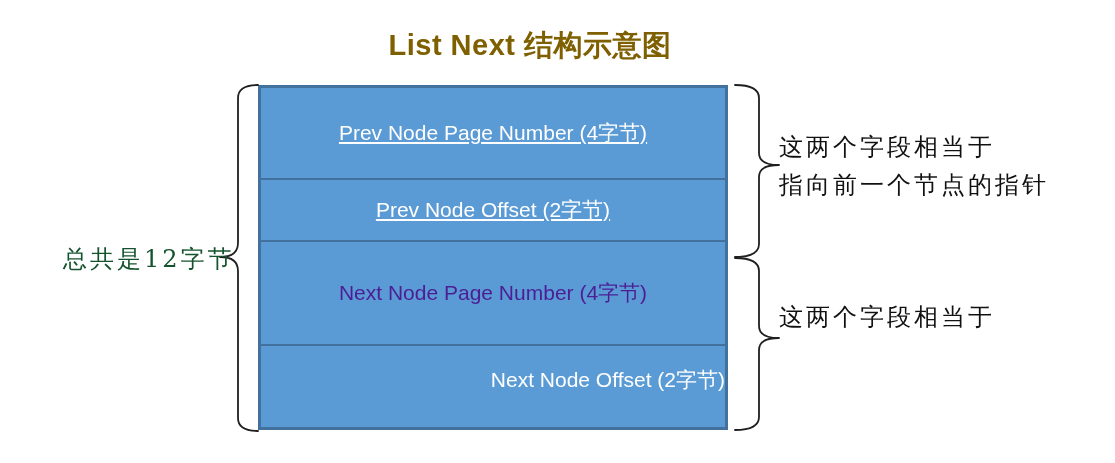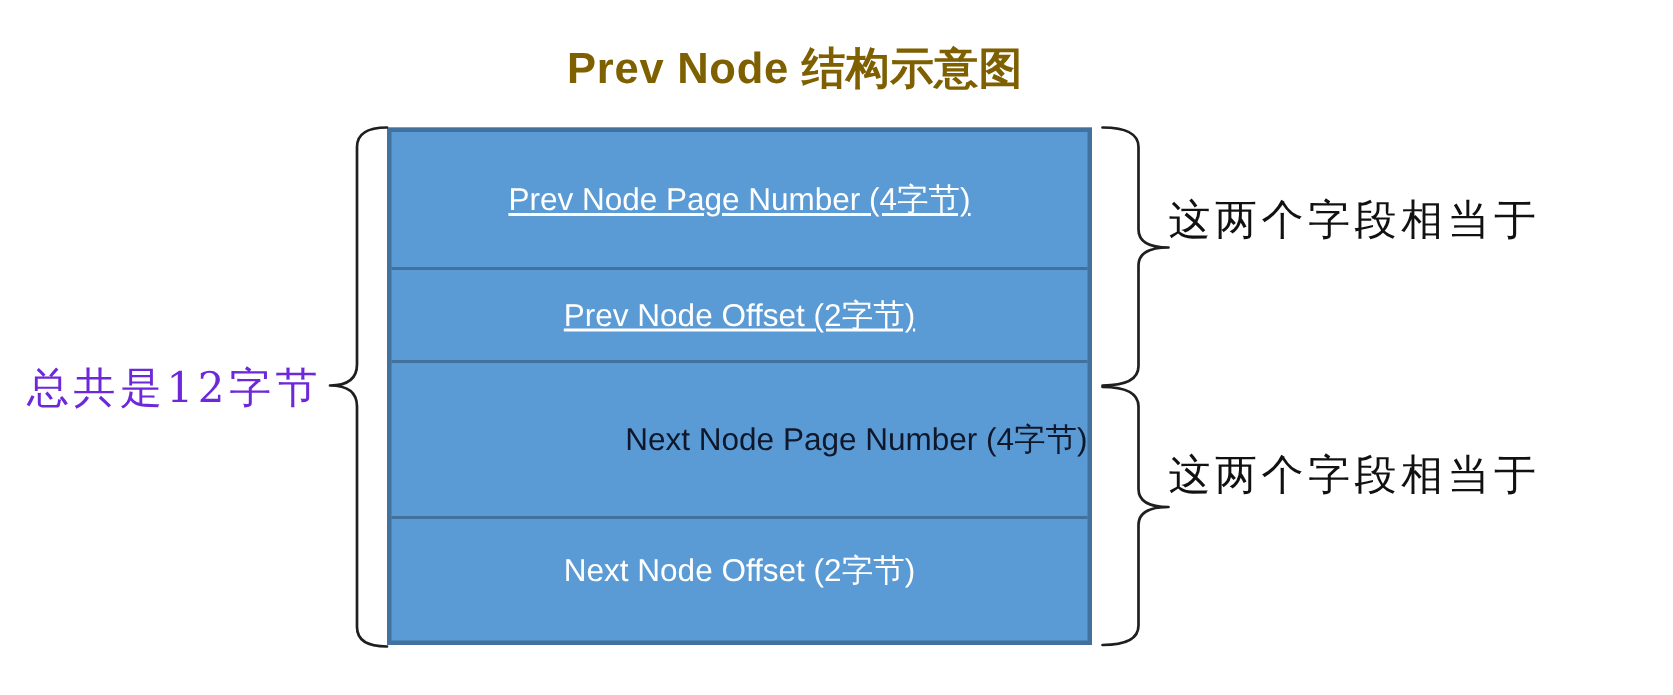--- a/index.html
+++ b/index.html
@@ -32,85 +32,86 @@
     align-items:center;
     justify-content:center;
     color:#ffffff;
     font-size:21px;
     box-sizing:border-box;
   }
   .row + .row{border-top:2px solid;}
   .row-1{height:90px;text-decoration:underline;}
   .row-2{height:62px;text-decoration:underline;}
   .row-3{height:104px;}
-  .row-4{height:70px;}
+  .row-4{height:70px;justify-content:flex-end;}
   .brace{position:absolute;}
   .brace path{
     fill:none;
     stroke:#1f1f1f;
     stroke-width:1.8;
     stroke-linecap:round;
     stroke-linejoin:round;
   }
   .cjk-note{
     position:absolute;
     color:#111111;
     font-family:"DejaVu Serif","Liberation Serif",serif;
-    font-size:28px;
+    font-size:24px;
     letter-spacing:3px;
     line-height:38px;
     white-space:nowrap;
   }
   .left-note{
     left:18px;top:240px;
   }
   .right-note-1{
     left:779px;top:128px;
   }
   .right-note-2{
     left:779px;top:298px;
   }
 </style>
 </head>
 <body>
 
 <div class="canvas">
 
-  <div class="title" style="color: rgb(127, 96, 0);">Prev Node 结构示意图</div>
+  <div class="title" style="color: rgb(127, 96, 0);">List Next 结构示意图</div>
 
   <div class="node-box" style="background: rgb(91, 155, 213); border-color: rgb(65, 113, 156);">
     <div class="row row-1" style="border-color: rgb(65, 113, 156); color: rgb(255, 255, 255);">
       <span>Prev Node Page Number (4字节)</span>
     </div>
     <div class="row row-2" style="border-color: rgb(65, 113, 156); color: rgb(255, 255, 255);">
       <span>Prev Node Offset (2字节)</span>
     </div>
-    <div class="row row-3" style="border-color: rgb(65, 113, 156); color: #0f172a; justify-content: flex-end;">
+    <div class="row row-3" style="border-color: rgb(65, 113, 156); color: #4c1d95;">
       <span>Next Node Page Number (4字节)</span>
     </div>
     <div class="row row-4" style="border-color: rgb(65, 113, 156); color: rgb(255, 255, 255);">
       <span>Next Node Offset (2字节)</span>
     </div>
   </div>
 
   <svg class="brace" style="left:216px;top:83px;" width="45" height="350" viewBox="0 0 45 350">
     <path d="M42,2 Q22,2 22,15 L22,160 Q22,174 4,174 Q22,174 22,188 L22,335 Q22,348 42,348" style="stroke: rgb(31, 31, 31);"></path>
   </svg>
 
-  <div class="cjk-note left-note" style="color: #6d28d9;">总共是12字节</div>
+  <div class="cjk-note left-note" style="color: #14532d; margin-left: 45px;">总共是12字节</div>
 
   <svg class="brace" style="left:733px;top:83px;" width="48" height="176" viewBox="0 0 48 176">
     <path d="M2,2 Q26,2 26,15 L26,70 Q26,82 46,82 Q26,82 26,94 L26,161 Q26,174 2,174" style="stroke: rgb(31, 31, 31);"></path>
   </svg>
 
   <svg class="brace" style="left:733px;top:256px;" width="48" height="176" viewBox="0 0 48 176">
     <path d="M2,2 Q26,2 26,15 L26,70 Q26,82 46,82 Q26,82 26,94 L26,161 Q26,174 2,174" style="stroke: rgb(31, 31, 31);"></path>
   </svg>
 
   <div class="cjk-note right-note-1" style="color: rgb(17, 17, 17);">
     <div>这两个字段相当于</div>
+    <div>指向前一个节点的指针</div>
   </div>
 
   <div class="cjk-note right-note-2" style="color: rgb(17, 17, 17);">
     <div>这两个字段相当于</div>
   </div>
 
 </div>
 
 </body></html>

